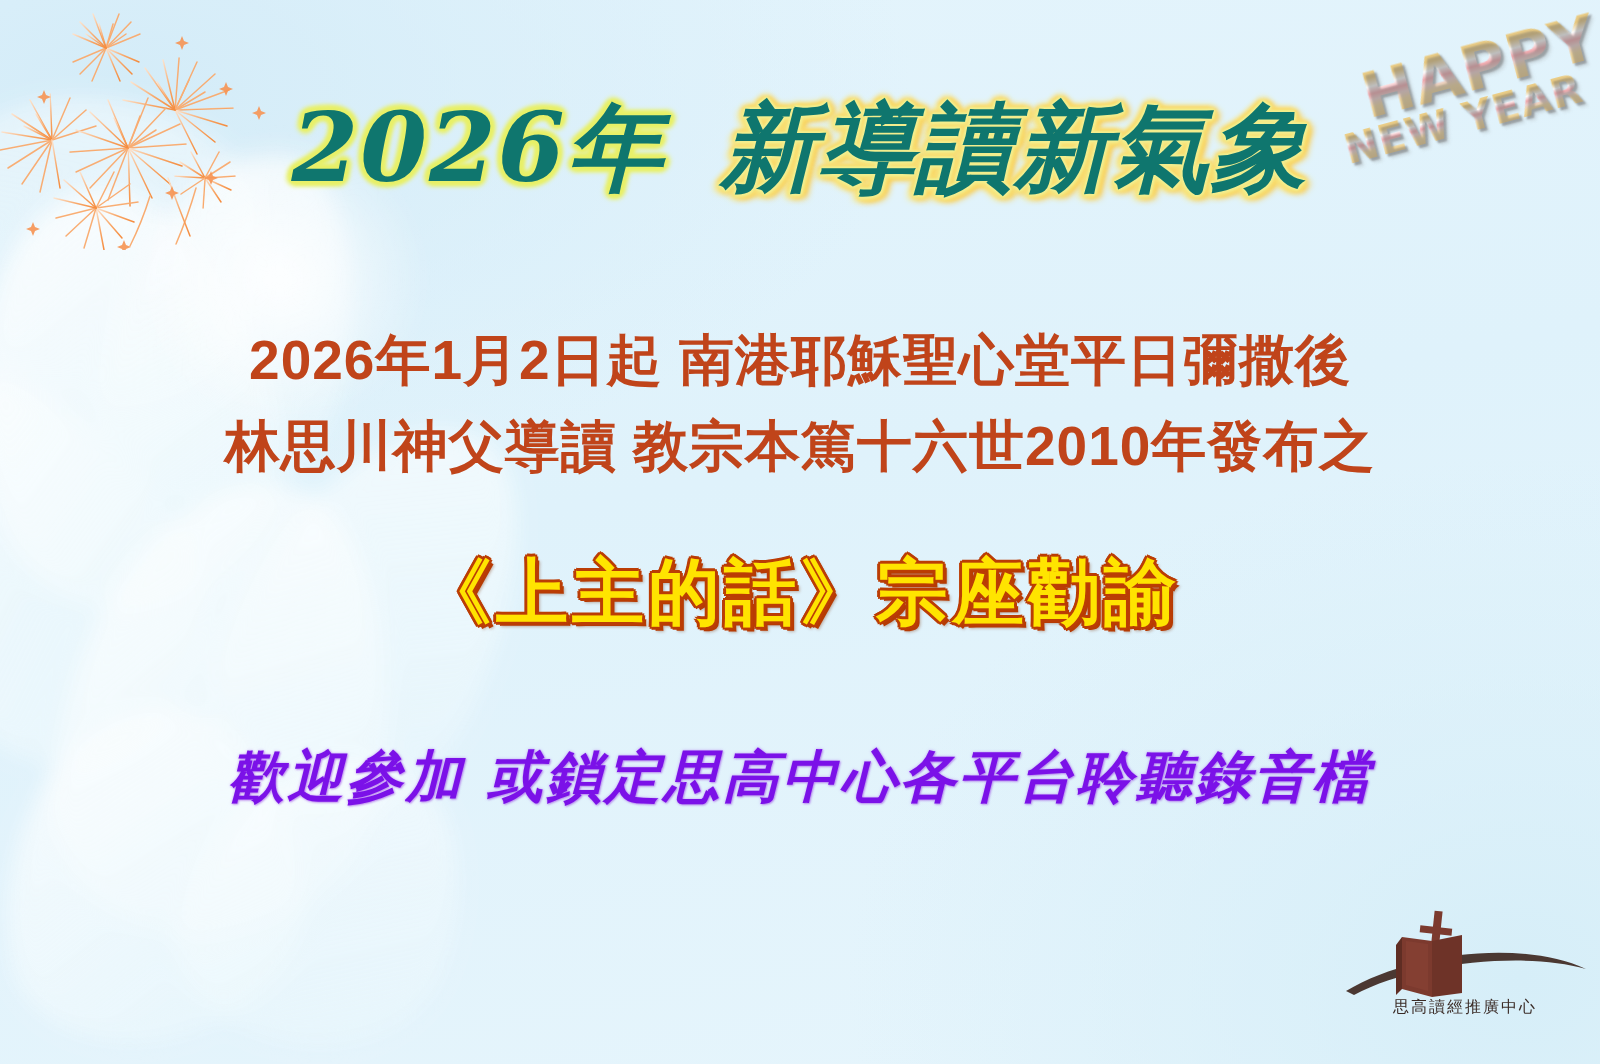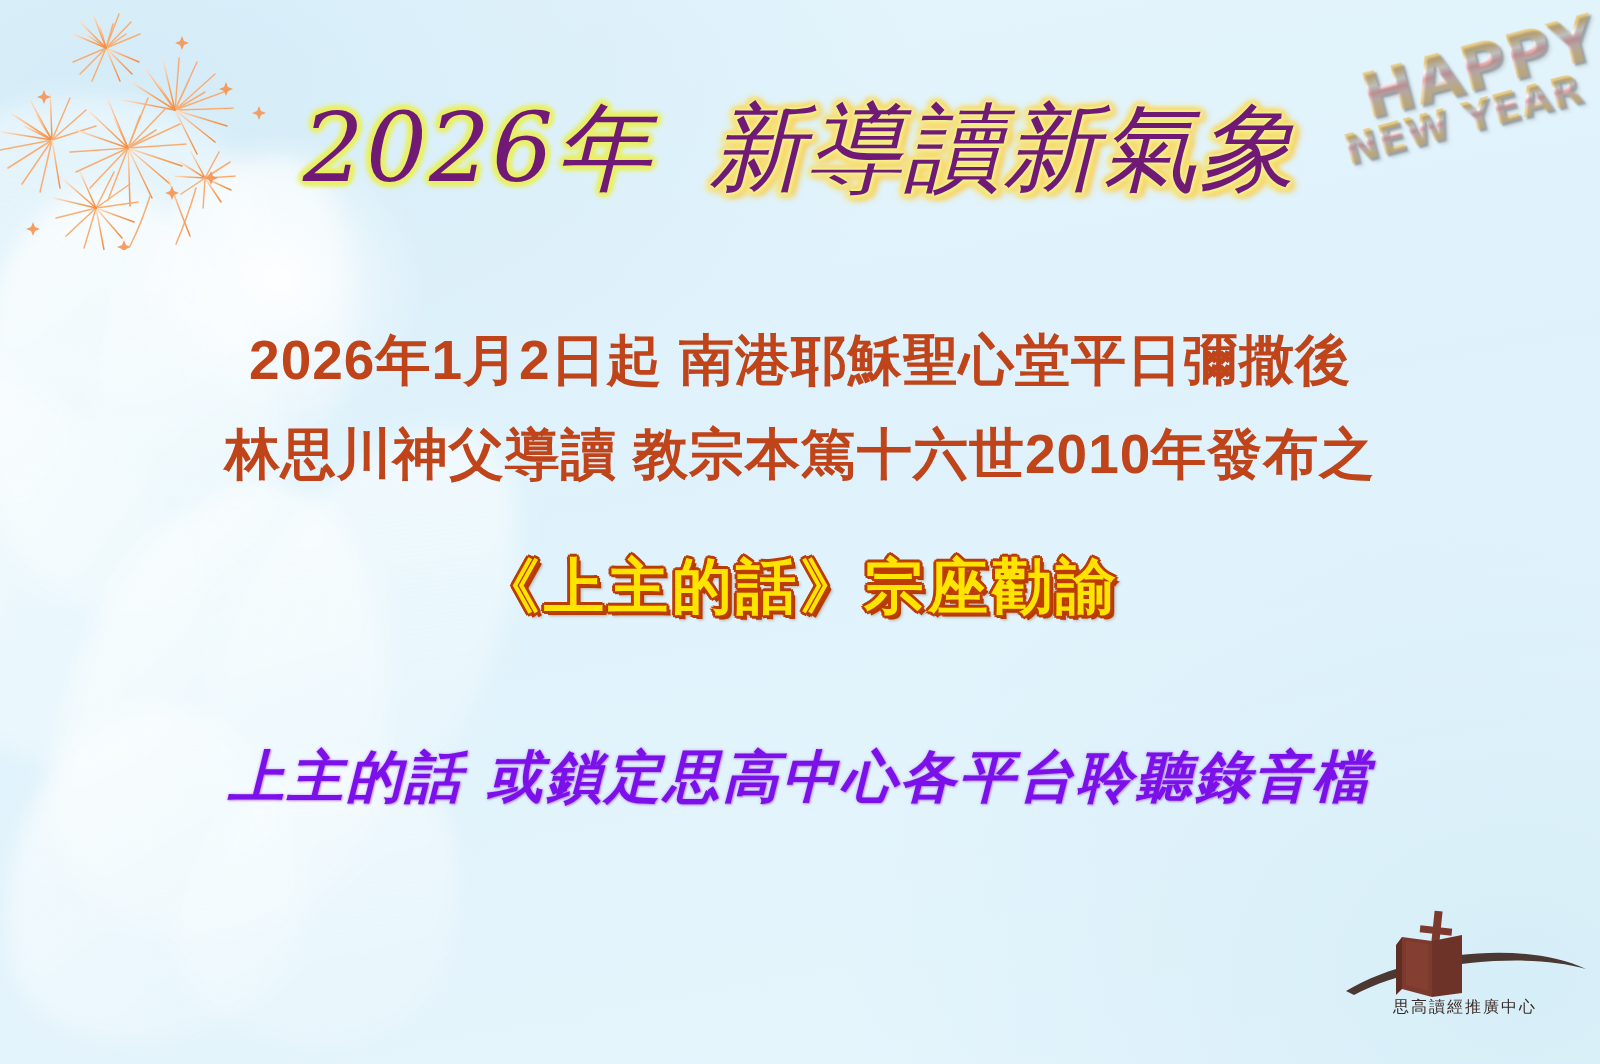--- a/index.html
+++ b/index.html
@@ -89,25 +89,25 @@
   
   .title-row {
     position: absolute;
     left: 0; right: 0;
     top: 100px;
     text-align: center;
     white-space: nowrap;
   }
   .title-part {
     font-family: "DejaVu Serif", "Liberation Serif", serif;
-    font-weight: normal;
+    font-weight: bold;
     font-size: 96px;
     line-height: 1;
     font-style: italic;
-    color: #701a75;
+    color: #0f766e;
     letter-spacing: 2px;
   }
   .title-a {
     text-shadow:
       0 0 2px #e8f06a, 2px 0 2px #e8f06a, -2px 0 2px #e8f06a,
       0 2px 2px #e8f06a, 0 -2px 2px #e8f06a,
       3px 3px 4px #e8f06a, -3px 3px 4px #e8f06a,
       3px -3px 4px #e8f06a, -3px -3px 4px #e8f06a,
       5px 0 5px #e9f178, -5px 0 5px #e9f178,
       0 5px 5px #e9f178, 0 -5px 5px #e9f178;
@@ -147,34 +147,34 @@
     content: "";
     position: absolute;
     left: 0; right: 0;
     bottom: 4px;
     height: 42px;
     background: #f2f1b2;
     border-radius: 2px;
     z-index: -1;
   }
   .info-line-1 { }
-  .info-line-2 { margin-top: 28px; text-align: right; }
+  .info-line-2 { margin-top: 20px; text-align: right; }
 
   
   .headline {
     position: absolute;
     left: 0; right: 0;
     top: 556px;
     text-align: center;
     white-space: nowrap;
   }
   .headline-text {
     font-family: "DejaVu Sans", "Liberation Sans", sans-serif;
     font-weight: bold;
-    font-size: 60px;
+    font-size: 72px;
     line-height: 1;
     color: #ffe400;
     letter-spacing: 4px;
     text-shadow:
       -2px -2px 0 #bb3d05, 2px -2px 0 #bb3d05,
       -2px  2px 0 #bb3d05, 2px  2px 0 #bb3d05,
       -3px  0   0 #bb3d05, 3px  0   0 #bb3d05,
        0   -3px 0 #bb3d05, 0    3px 0 #bb3d05,
        4px  4px 0 #b63b04, 5px 5px 3px rgba(120,50,10,.35);
   }
@@ -386,21 +386,21 @@
   <div class="info-block">
     <div><span class="info-line info-line-1">2026年1月2日起  南港耶穌聖心堂平日彌撒後</span></div>
     <div><span class="info-line info-line-2">林思川神父導讀  教宗本篤十六世2010年發布之</span></div>
   </div>
 
   <div class="headline">
     <span class="headline-text">《上主的話》宗座勸諭</span>
   </div>
 
   <div class="purple-block">
-    <div class="purple-line purple-line-1">上主的話  或鎖定思高中心各平台聆聽錄音檔</div>
+    <div class="purple-line purple-line-1">歡迎參加  或鎖定思高中心各平台聆聽錄音檔</div>
   </div>
 
   <div class="logo">
     <svg viewBox="0 0 250 100" width="250" height="100">
 
       <path d="M6 86 C70 48 180 34 246 64 C184 46 74 58 14 90 Z" fill="#4b3832"></path>
 
       <g fill="#7c3a2e">
         <rect x="92" y="6" width="8" height="50" transform="rotate(6 96 31)"></rect>
         <rect x="80" y="22" width="32" height="7" transform="rotate(6 96 25)"></rect>

